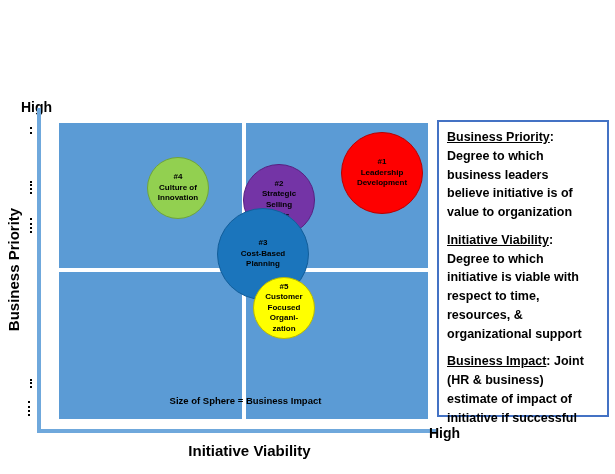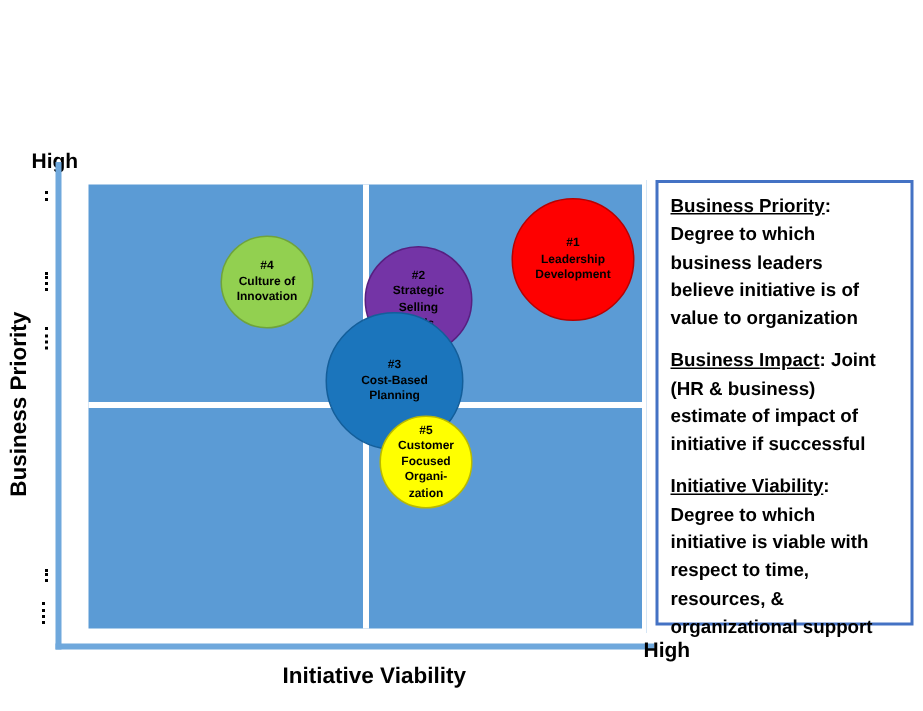--- a/index.html
+++ b/index.html
@@ -76,20 +76,21 @@
   <div class="tick" style="left:30px;top:127px;height:7px;"></div>
   <div class="tick" style="left:30px;top:181px;height:13px;"></div>
   <div class="tick" style="left:30px;top:218px;height:15px;"></div>
   <div class="tick" style="left:30px;top:379px;height:9px;"></div>
   <div class="tick" style="left:28px;top:401px;height:15px;"></div>
   <div class="tick-h" style="left:422px;top:420px;width:7px;"></div>
 
   <div class="plot">
     <div class="div-v"></div>
     <div class="div-h"></div>
+    <div class="sphere-note">Size of Sphere = Business Impact</div>
   <div class="bubble" style="left: 282px; top: 9px; width: 82px; height: 82px; background: rgb(254, 0, 0); border-color: rgb(184, 0, 0);">#1
 Leadership
 Development</div>
       <div class="bubble" style="left: 184px; top: 41px; width: 72px; height: 72px; background: rgb(116, 52, 166); border-color: rgb(87, 31, 128);">#2
 Strategic
 Selling
 Skills</div>
       <div class="bubble" style="left: 158px; top: 85px; width: 92px; height: 92px; background: rgb(27, 117, 188); border-color: rgb(19, 94, 154);">#3
 Cost-Based
 Planning</div>
@@ -98,17 +99,17 @@
 Innovation</div>
       <div class="bubble" style="left: 194px; top: 154px; width: 62px; height: 62px; background: rgb(255, 255, 0); border-color: rgb(185, 185, 0);">#5
 Customer
 Focused
 Organi-
 zation</div>
     </div>
 
   <div class="defs">
     <p><span class="term">Business Priority</span><span>: Degree to which business leaders believe initiative is of value to organization</span></p>
+    <p><span class="term">Initiative Viability</span><span>: Degree to which initiative is viable with respect to time, resources, &amp; organizational support</span></p>
     <p><span class="term">Business Impact</span><span>: Joint (HR &amp; business) estimate of impact of initiative if successful</span></p>
-    <p><span class="term">Initiative Viability</span><span>: Degree to which initiative is viable with respect to time, resources, &amp; organizational support</span></p>
   </div>
 
 </div>
 
 </body></html>

